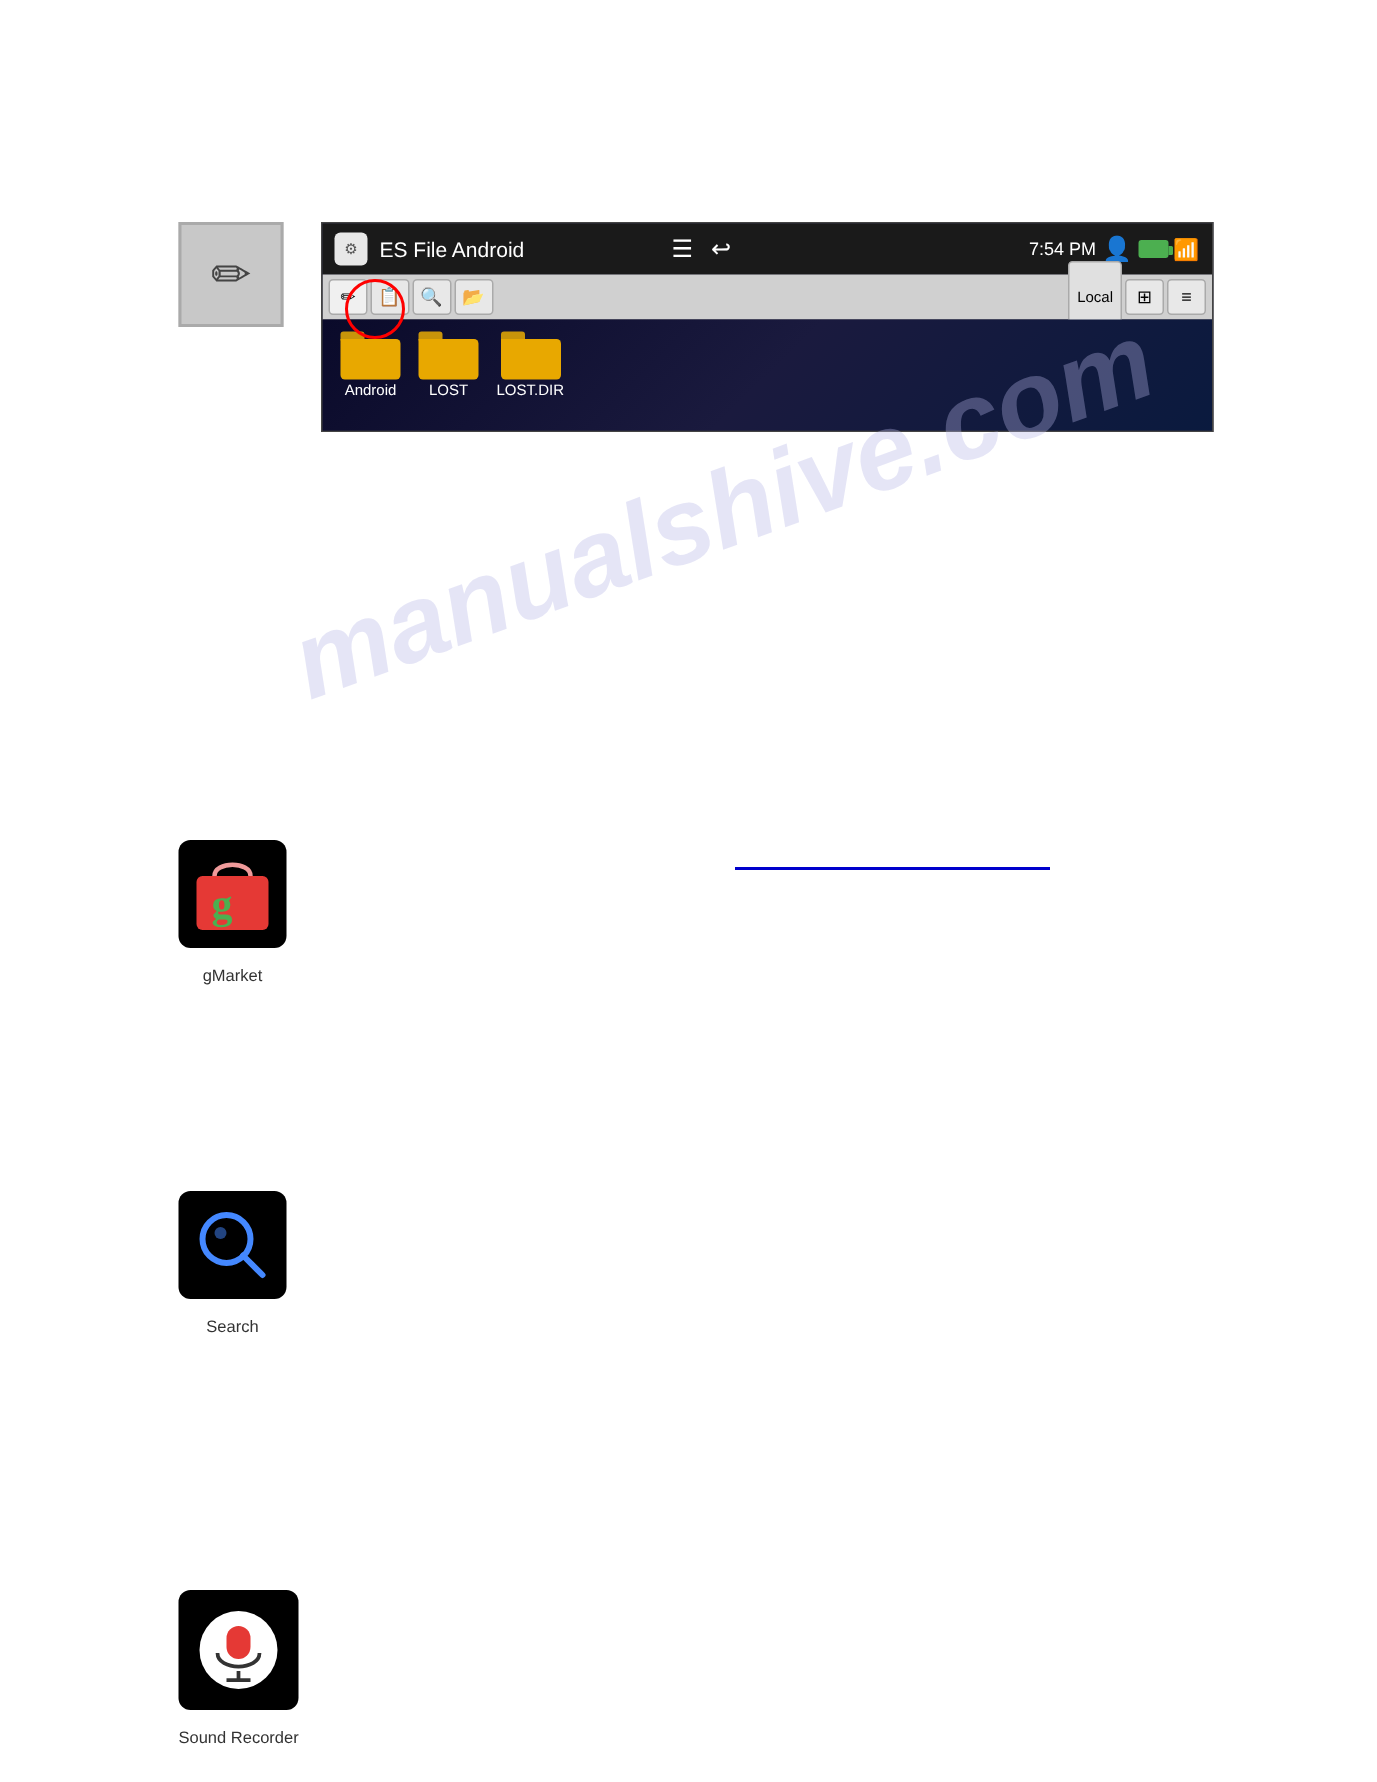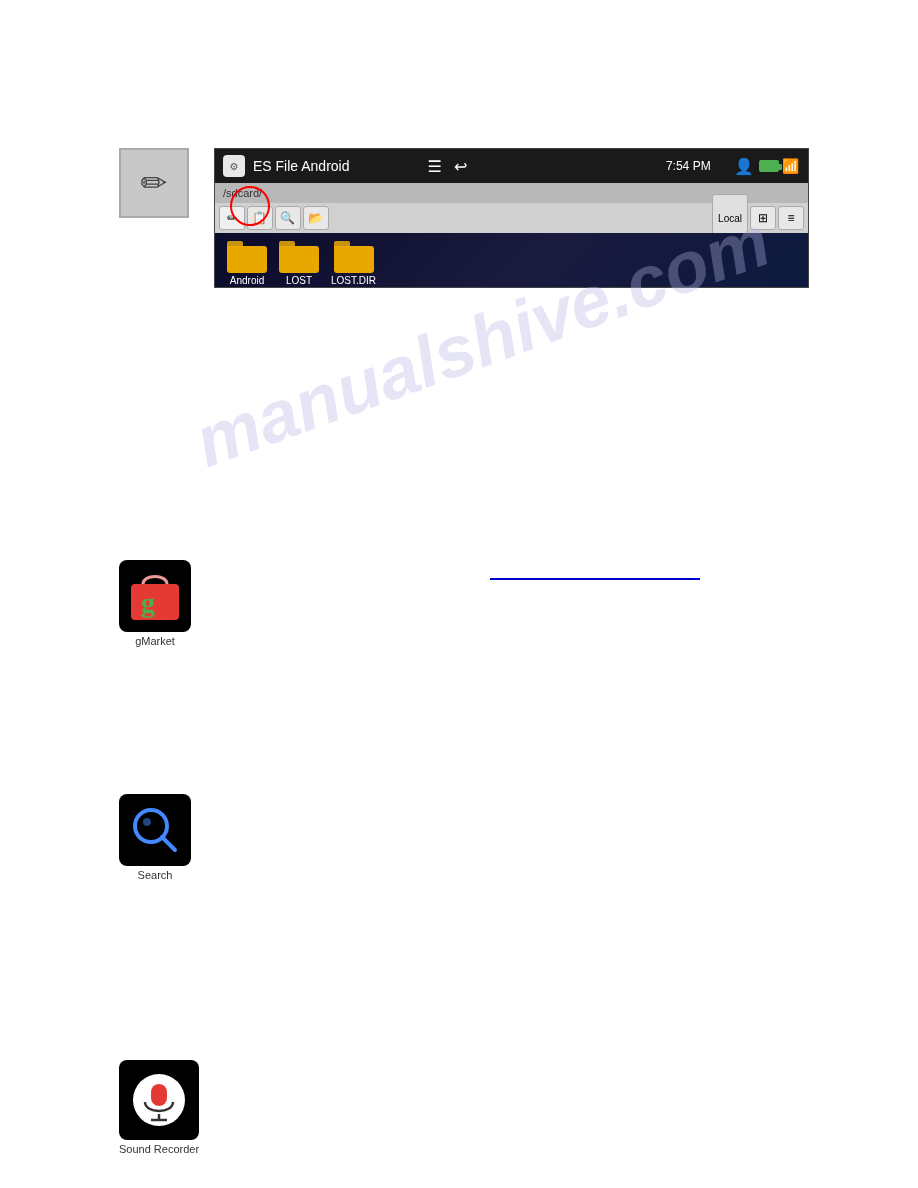--- a/index.html
+++ b/index.html
@@ -85,21 +85,21 @@
     .es-menu-btn {
       color: white;
       font-size: 16px;
       margin: 0 6px;
       cursor: pointer;
     }
 
     .es-time {
       color: white;
       font-size: 12px;
-      margin: 0 24px;
+      margin: 0 4px;
     }
 
     .es-status-icons {
       display: flex;
       align-items: center;
       gap: 4px;
     }
 
     
     .battery-icon {
@@ -285,21 +285,21 @@
       border-radius: 8px;
       display: flex;
       align-items: center;
       justify-content: center;
       overflow: hidden;
     }
 
     .app-label {
       color: #333;
       font-size: 11px;
-      margin-top: 3px;
+      margin-top: 13px;
       text-align: center;
     }
 
     
     .gmarket-icon {
       width: 68px;
       height: 68px;
       position: relative;
       display: flex;
       align-items: center;
@@ -354,23 +354,20 @@
     <span class="es-menu-btn">↩</span>
     <div class="toolbar-spacer"></div>
     <span class="es-time">7:54 PM</span>
     <div class="es-status-icons">
       <span style="color: orange; font-size:16px;">👤</span>
       <div class="battery-icon"></div>
       <span class="wifi-icon">📶</span>
     </div>
   </div>
 
-  <div class="es-path-bar">
-    <span>/sdcard/</span>
-  </div>
 
   <div class="es-toolbar">
     <div class="toolbar-btn active-pencil">
       <span>✏</span>
     </div>
     <div class="toolbar-btn">
       <span>📋</span>
     </div>
     <div class="toolbar-btn">
       <span>🔍</span>

